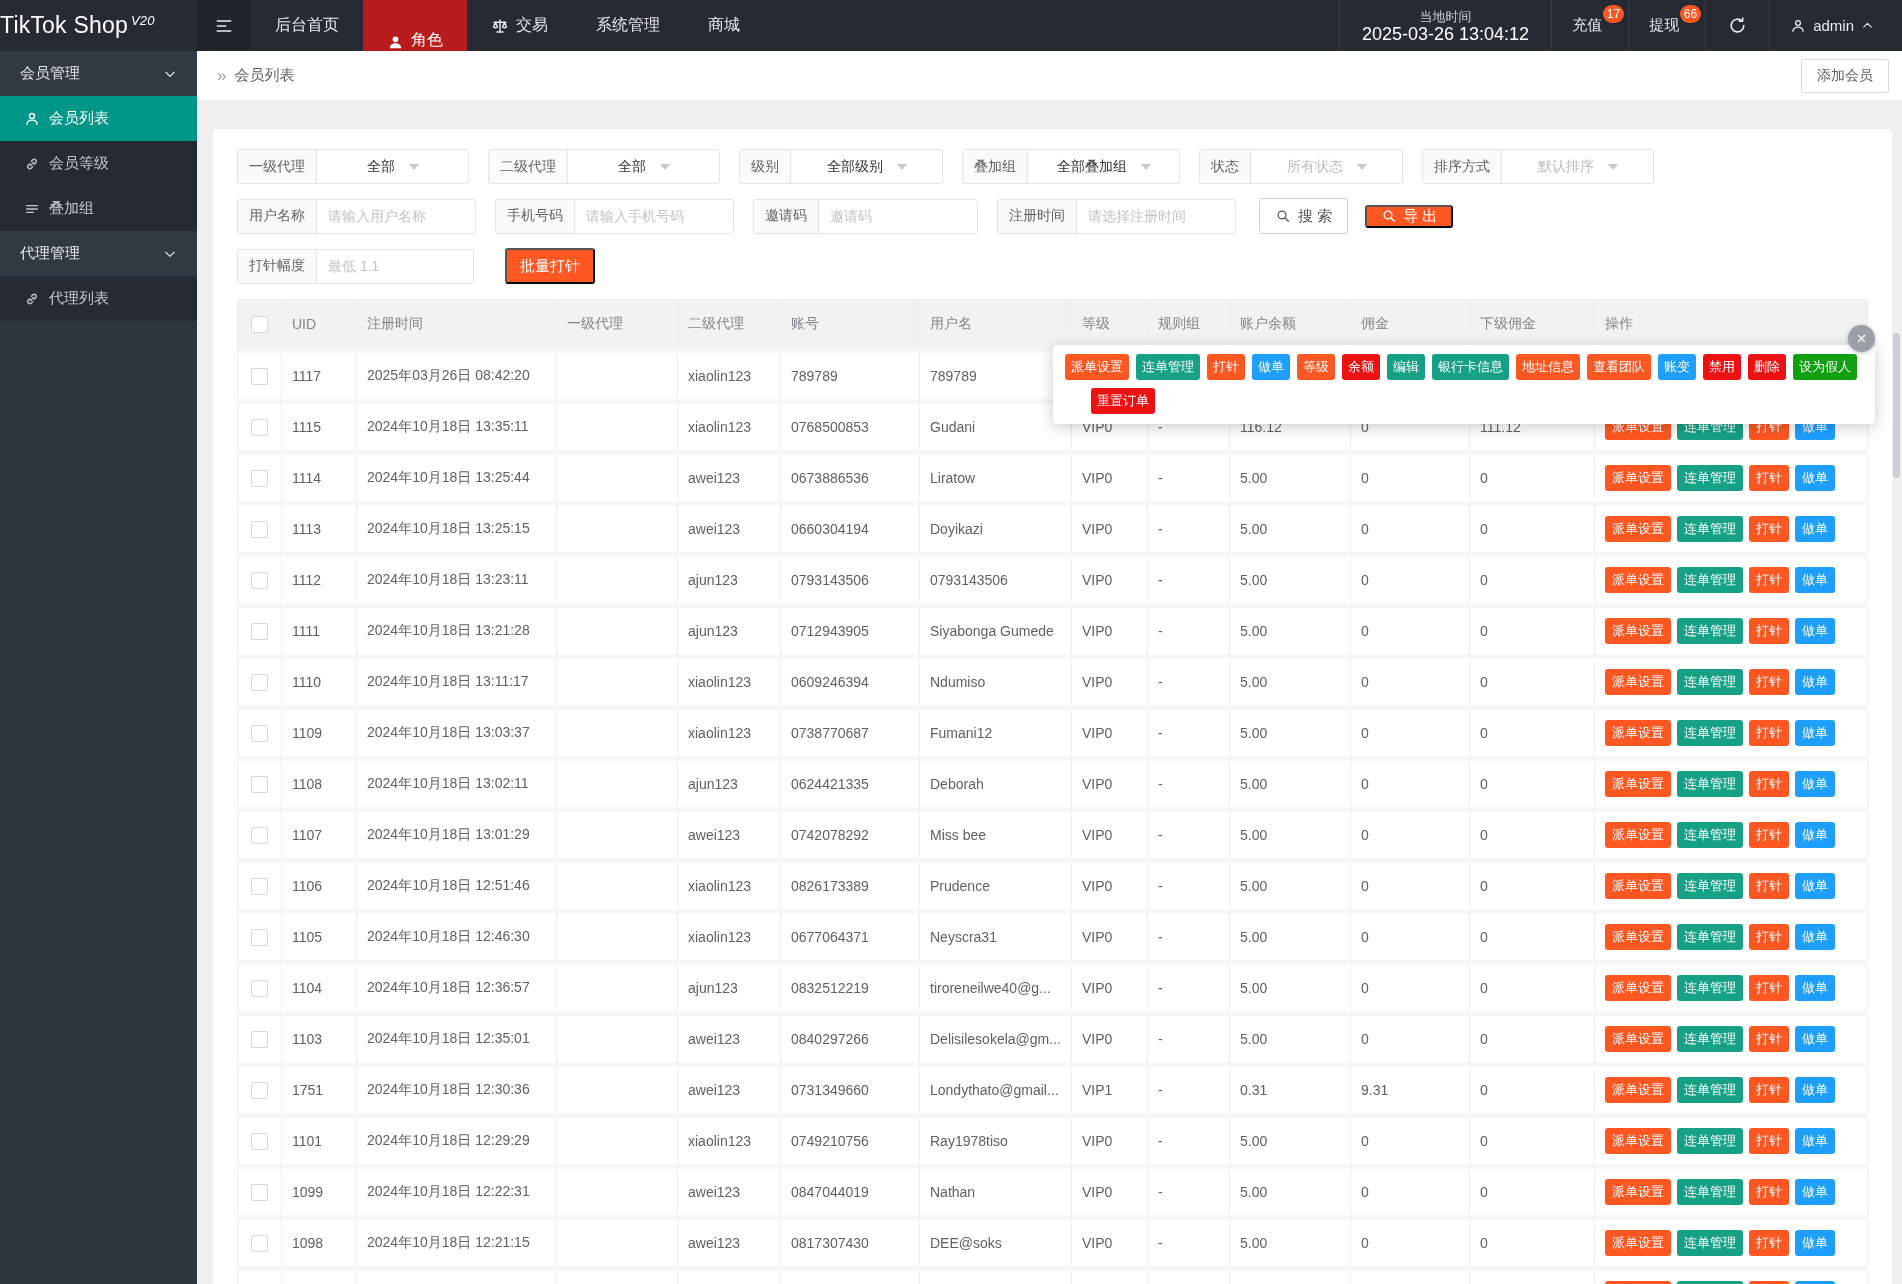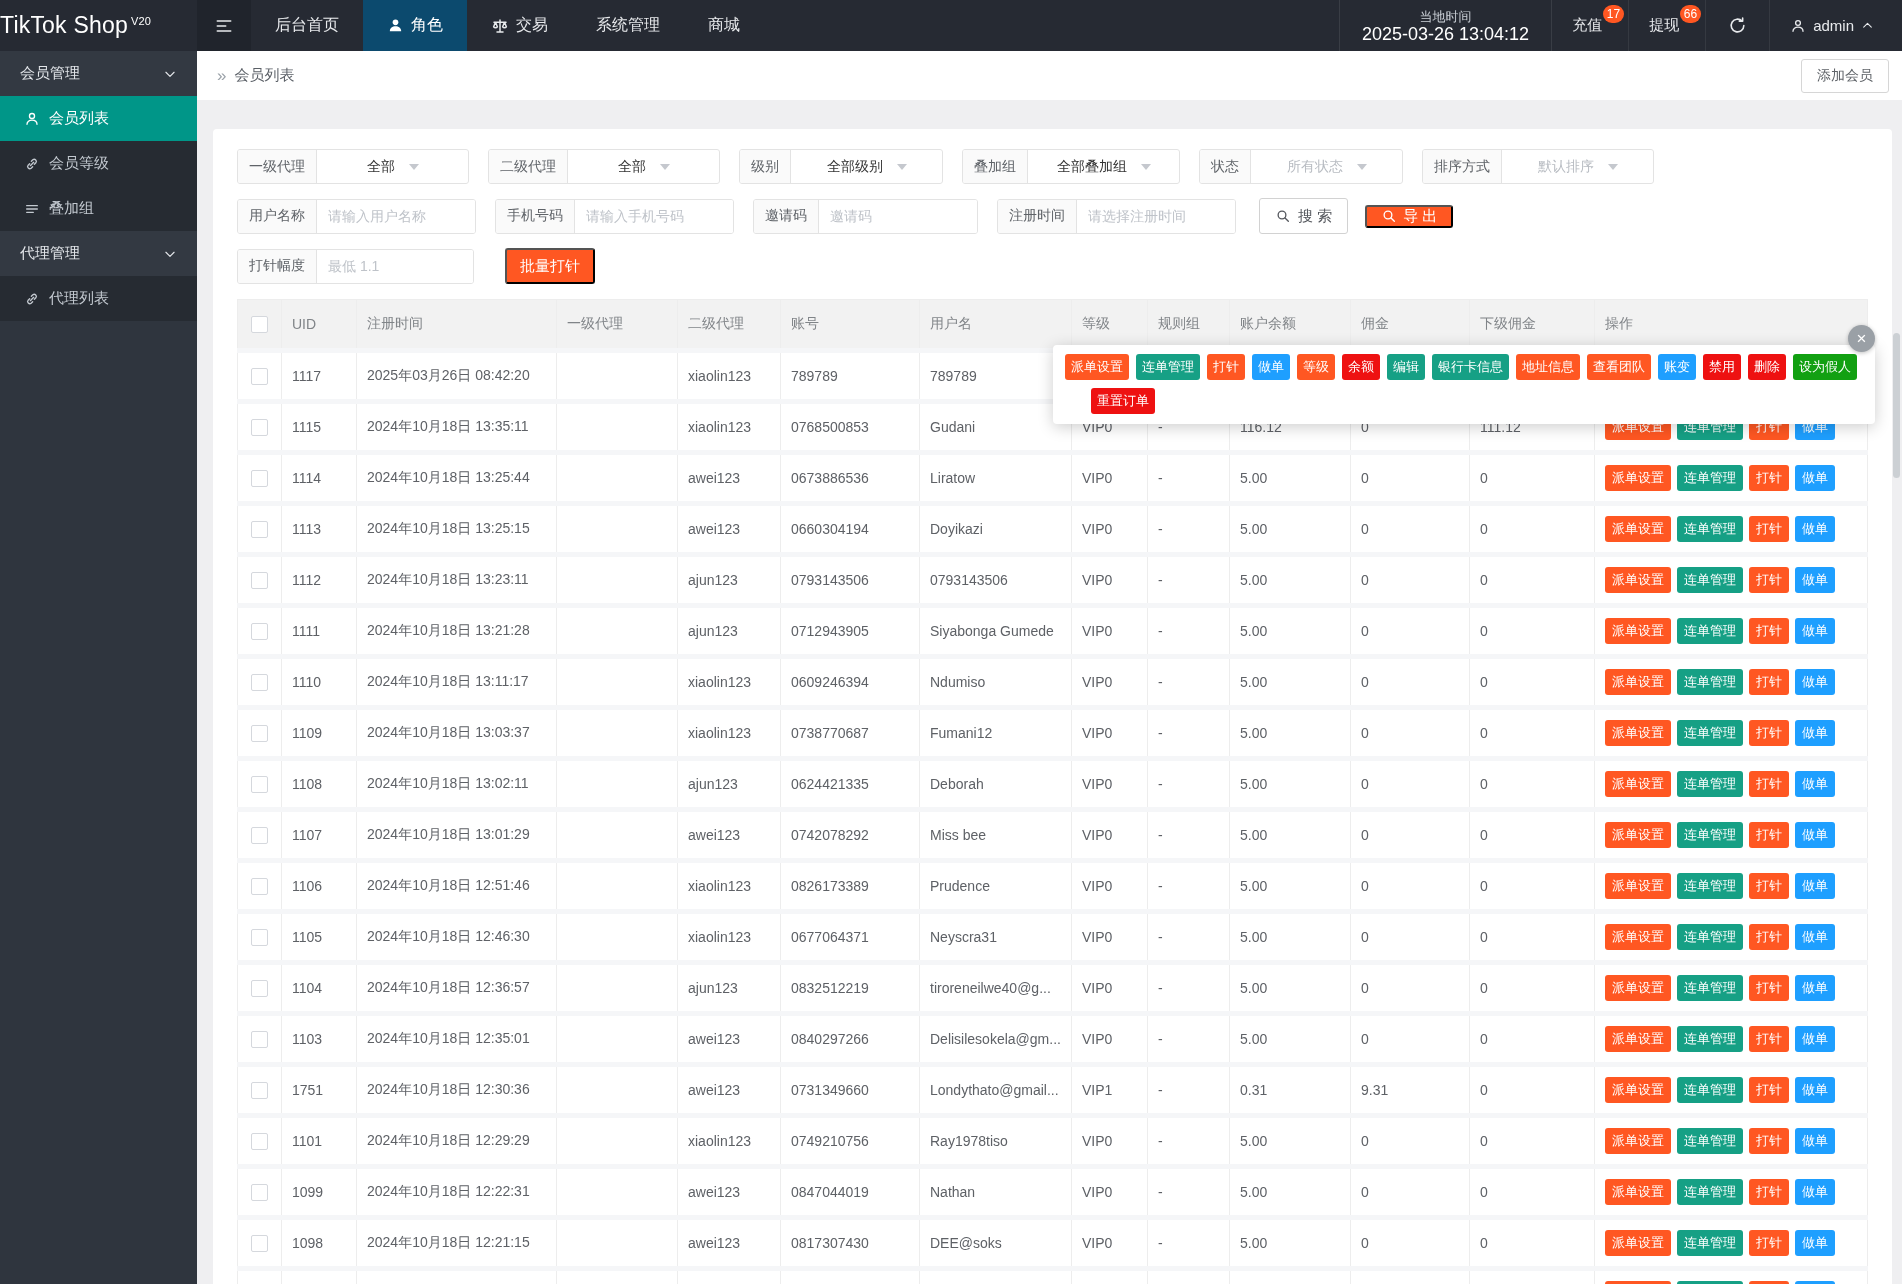--- a/index.html
+++ b/index.html
@@ -3,24 +3,24 @@
 <meta charset="utf-8">
 <style>
   * { margin:0; padding:0; box-sizing:border-box; }
   html,body { width:1902px; height:1284px; }
   body { font-family:"Liberation Sans","DejaVu Sans",sans-serif; background:#efeff1; }
   .app { position:relative; width:1902px; height:1284px; overflow:hidden; background:#efeff1; }
 
   
   .navbar { position:absolute; top:0; left:0; width:1902px; height:51px; background:#262a33; display:flex; align-items:stretch; color:#e8eaed; z-index:20; }
   .logo { width:197px; display:flex; align-items:center; color:#fff; font-size:23px; font-weight:500; letter-spacing:.2px; }
-  .logo sup { font-size:11px; margin-left:3px; margin-top:-10px; font-weight:400; }
+  .logo sup { font-size:13px; margin-left:3px; margin-top:-10px; font-weight:400;font-style:italic; }
   .nav-toggle { width:54px; background:#20242c; display:flex; align-items:center; justify-content:center; cursor:pointer; }
   .nav-item { display:flex; align-items:center; gap:7px; padding:0 24px; font-size:16px; cursor:pointer; }
-  .nav-item.active { background:#0c4a6e; color:#fff; }
+  .nav-item.active { background:#b91c1c; color:#fff;align-items:flex-end; }
   .nav-item svg { flex:0 0 auto; }
   .nav-spacer { flex:1; }
   .nav-time { display:flex; flex-direction:column; justify-content:center; align-items:center; padding:0 22px; border-left:1px solid rgba(255,255,255,.09); border-right:1px solid rgba(255,255,255,.09); }
   .nav-time .t1 { font-size:13px; color:#cdd2d9; line-height:17px; }
   .nav-time .t2 { font-size:18px; color:#fff; line-height:19px; }
   .nav-chip { position:relative; display:flex; align-items:center; padding:0 26px 0 20px; font-size:15px; cursor:pointer; border-right:1px solid rgba(255,255,255,.07); }
   .badge { position:absolute; top:5px; right:4px; min-width:18px; height:18px; padding:0 4px; background:#ff5722; color:#fff; font-size:12px; line-height:18px; text-align:center; border-radius:9px; }
   .nav-refresh { display:flex; align-items:center; padding:0 22px; cursor:pointer; border-right:1px solid rgba(255,255,255,.07); }
   .nav-user { display:flex; align-items:center; gap:7px; padding:0 28px 0 20px; font-size:15px; cursor:pointer; }
 

